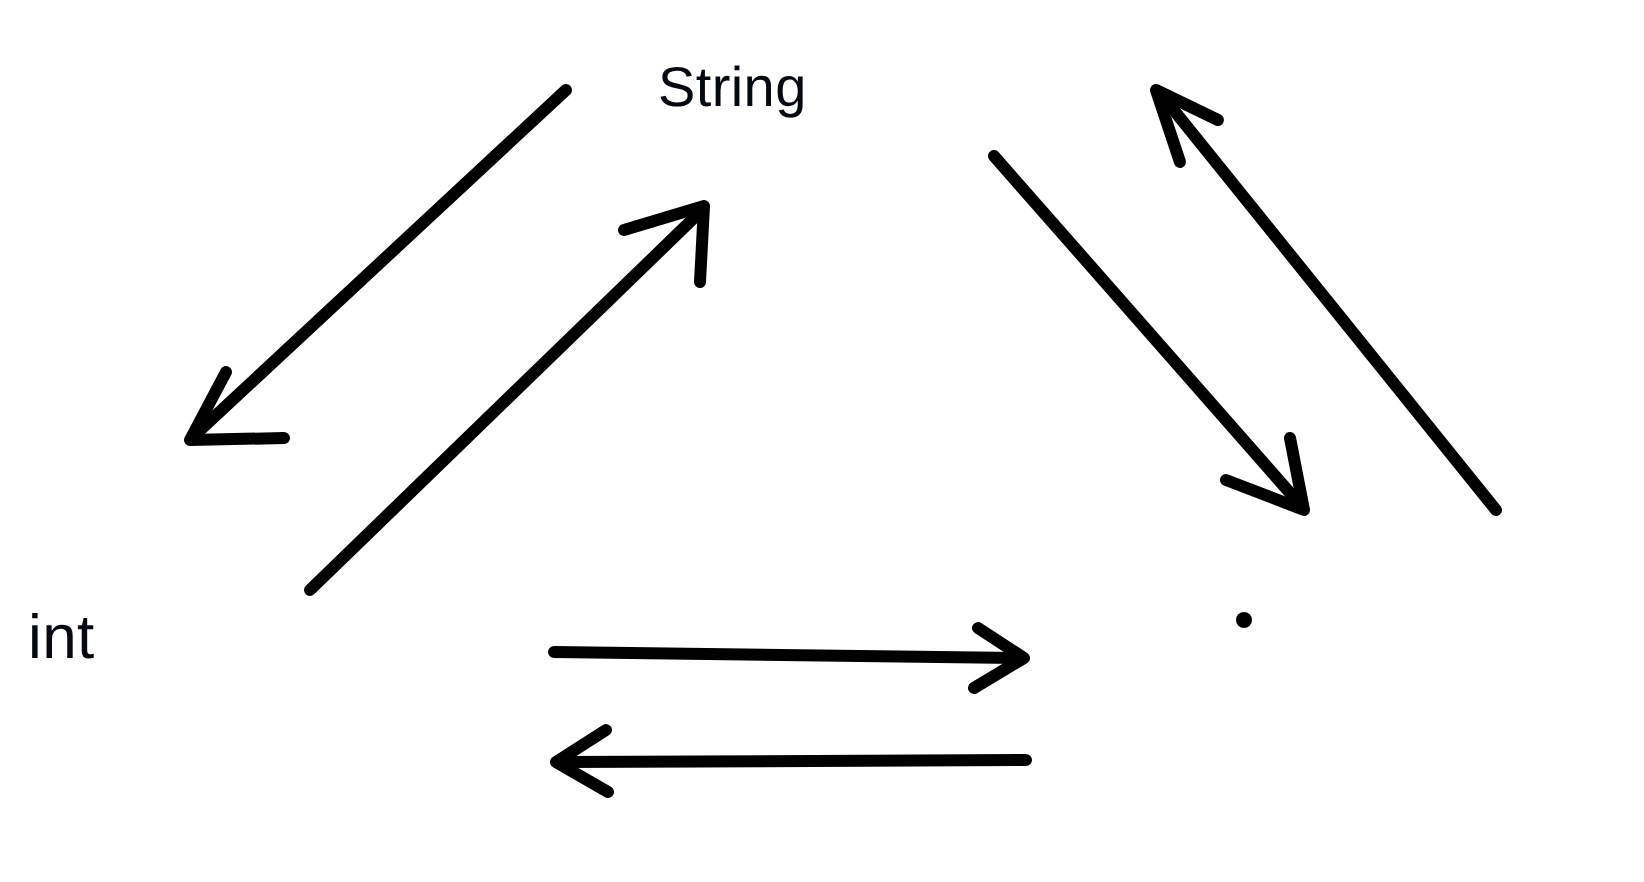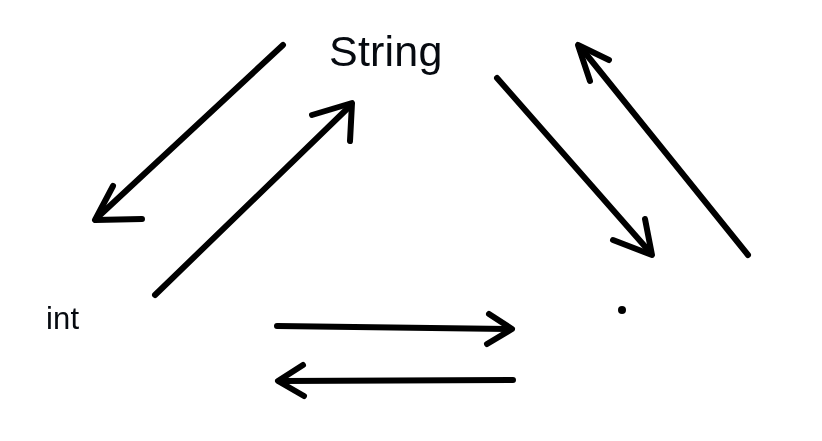--- a/index.html
+++ b/index.html
@@ -28,25 +28,25 @@
     color: #060a10;
     font-family: "Liberation Sans", sans-serif;
     font-weight: 400;
     white-space: nowrap;
     line-height: 1;
     letter-spacing: 0.2px;
   }
   #label-string {
     left: 329px;
     top: 30px;
-    font-size: 43px;
+    font-size: 28px;
     text-align: right;
   }
   #label-int {
-    left: 46px;
+    left: 14px;
     top: 303px;
     font-size: 31px;
   }
   #label-integer {
     left: 666px;
     top: 312px;
     font-size: 32px;
   }
   .stroke {
     fill: none;

